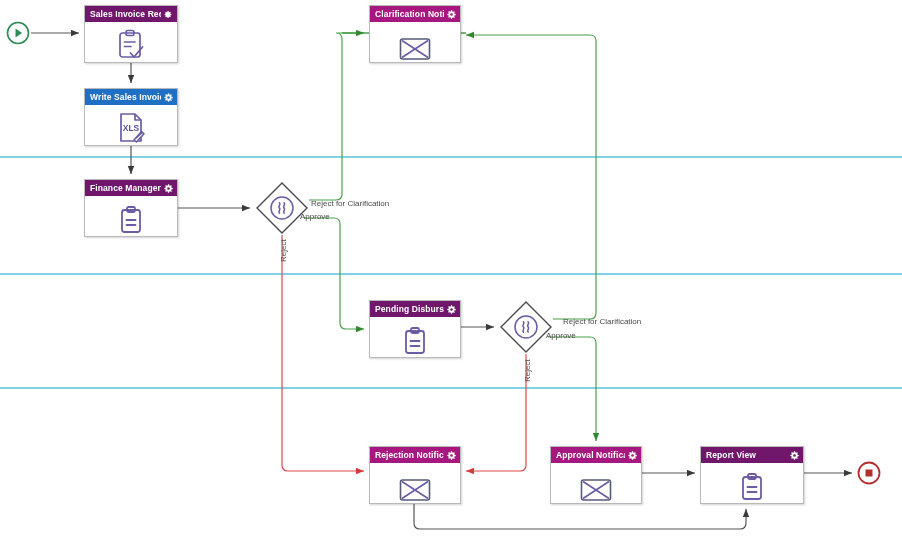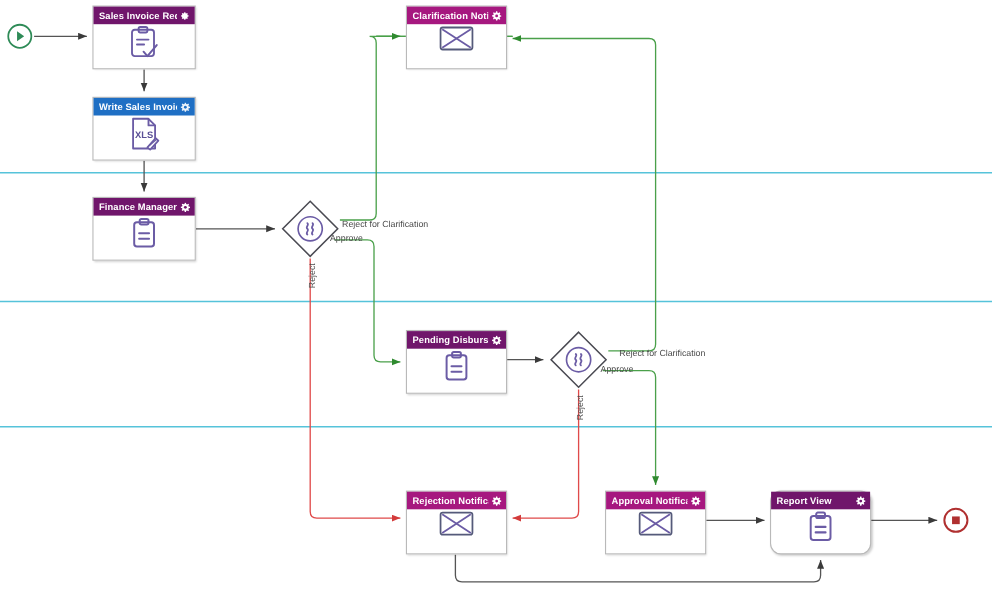--- a/index.html
+++ b/index.html
@@ -52,21 +52,21 @@
   }
   .gear-icon {
     flex: 0 0 auto;
     width: 9px;
     height: 9px;
     margin-left: 3px;
   }
   .node-body {
     height: calc(100% - 16px);
     display: flex;
-    align-items: flex-start;
+    align-items: flex-end;
     justify-content: center;
   }
   .hdr-purple { background: #70166b; }
   .hdr-magenta { background: #a6187f; }
   .hdr-blue { background: #1f6fc4; }
 
   
   .gateway {
     position: absolute;
     width: 54px;
@@ -290,21 +290,21 @@
     </div>
     <div class="node-body">
       <svg width="34" height="26" viewBox="0 0 34 26" xmlns="http://www.w3.org/2000/svg">
         <rect x="2.5" y="3" width="29" height="20" rx="2" fill="#ffffff" stroke="#555a7a" stroke-width="1.6"></rect>
         <path d="M4,4.5 L30,21.5" stroke="#6b5ca5" stroke-width="1.6" fill="none"></path>
         <path d="M30,4.5 L4,21.5" stroke="#6b5ca5" stroke-width="1.6" fill="none"></path>
       </svg>
     </div>
   </div>
 
-  <div class="node" style="left:700px; top:446px; width:92px; height:58px;border-radius:10px;">
+  <div class="node" style="left:700px; top:446px; width:104px; height:58px;">
     <div class="node-header hdr-purple">
       <span class="node-title">Report View</span>
       <svg class="gear-icon" viewBox="0 0 16 16" xmlns="http://www.w3.org/2000/svg">
         <path fill="#ffffff" d="M7 0.6h2l.35 2.1 1.5.62 1.75-1.2 1.42 1.42-1.2 1.75.62 1.5 2.1.35v2l-2.1.35-.62 1.5 1.2 1.75-1.42 1.42-1.75-1.2-1.5.62L9 15.4H7l-.35-2.1-1.5-.62-1.75 1.2-1.42-1.42 1.2-1.75-.62-1.5L0.6 9V7l2.1-.35.62-1.5-1.2-1.75L3.54 1.98l1.75 1.2 1.5-.62z"></path>
         <circle cx="8" cy="8" r="2.3" fill="#70166b"></circle>
       </svg>
     </div>
     <div class="node-body">
       <svg width="32" height="32" viewBox="0 0 32 32" xmlns="http://www.w3.org/2000/svg">
         <rect x="7" y="6" width="18" height="22" rx="2.5" fill="none" stroke="#6b5ca5" stroke-width="1.8"></rect>

